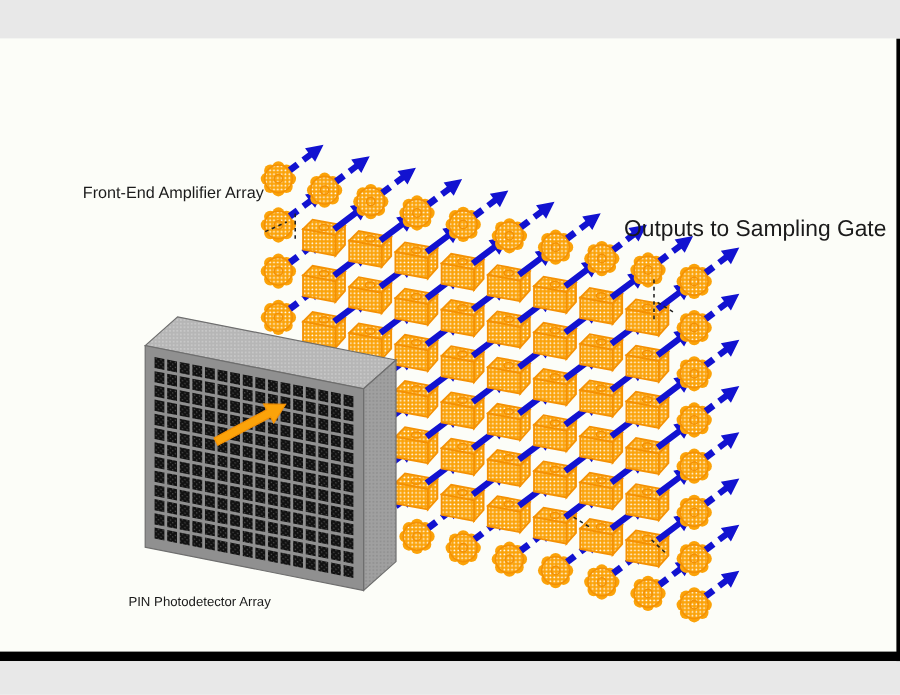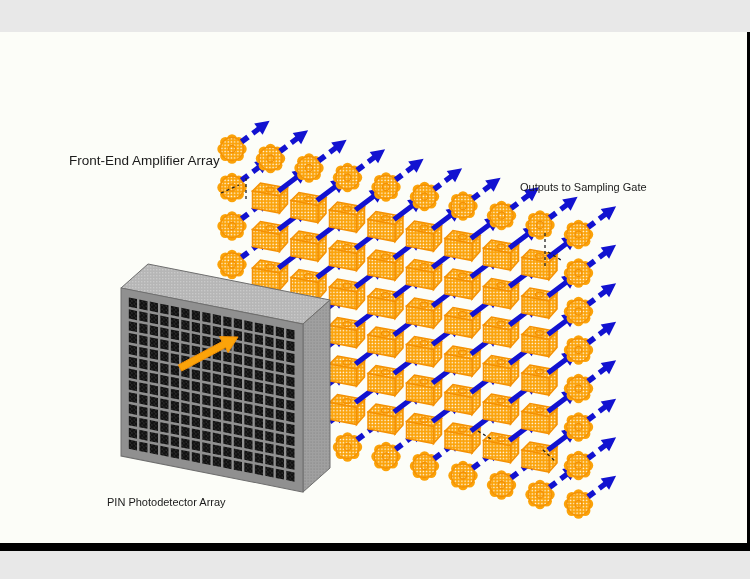--- a/index.html
+++ b/index.html
@@ -1052,19 +1052,19 @@
           <rect x="165.30" y="126.36" width="8.20" height="9.25" fill="url(#cdots)"></rect>
           <rect x="165.30" y="138.21" width="8.20" height="9.25" fill="url(#cdots)"></rect>
           <rect x="165.30" y="150.05" width="8.20" height="9.25" fill="url(#cdots)"></rect>
         </g>
       </g>
       <polygon points="181.6,339.1 225.5,315.6 228.1,320.5 238.0,305.0 219.6,304.6 222.2,309.5 178.4,332.9" fill="#FBA30A" stroke="#F49104" stroke-width="1"></polygon>
     </svg>
 
   <div class="diagram-label" id="label-front-end" style="left: 69px; top: 121px; font-size: 13.5px;">Front-End Amplifier Array</div>
 
-  <div class="diagram-label" id="label-outputs" style="left: 520px; top: 149px; font-size: 11px;">Outputs to Sampling Gate</div>
+  <div class="diagram-label" id="label-outputs" style="left: 520px; top: 149px; font-size: 19px;">Outputs to Sampling Gate</div>
 
   <div class="diagram-label" id="label-pin" style="left: 107px; top: 464px; font-size: 11px;">PIN Photodetector Array</div>
 
   <div id="bottom-bar"></div>
   <div id="right-bar"></div>
 </div>
 
 </body></html>

